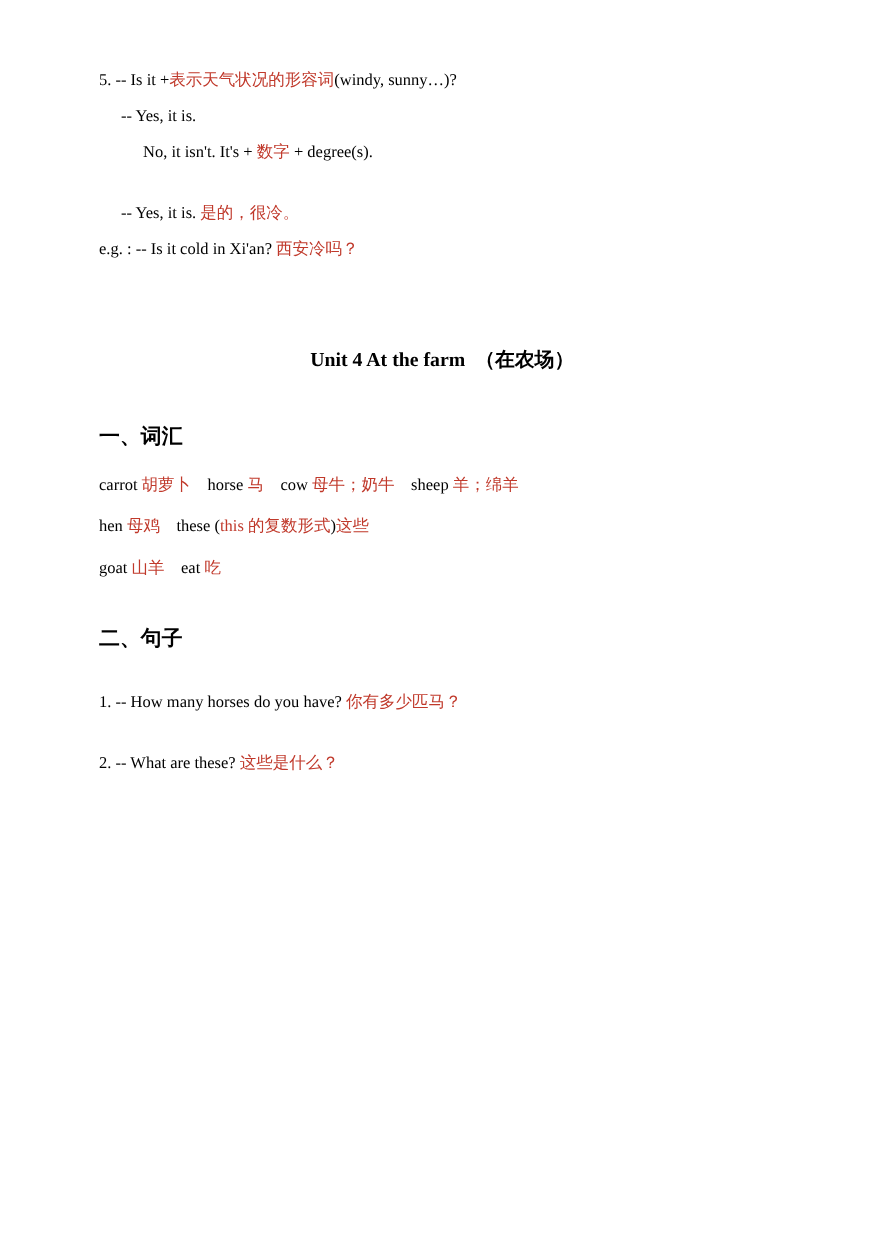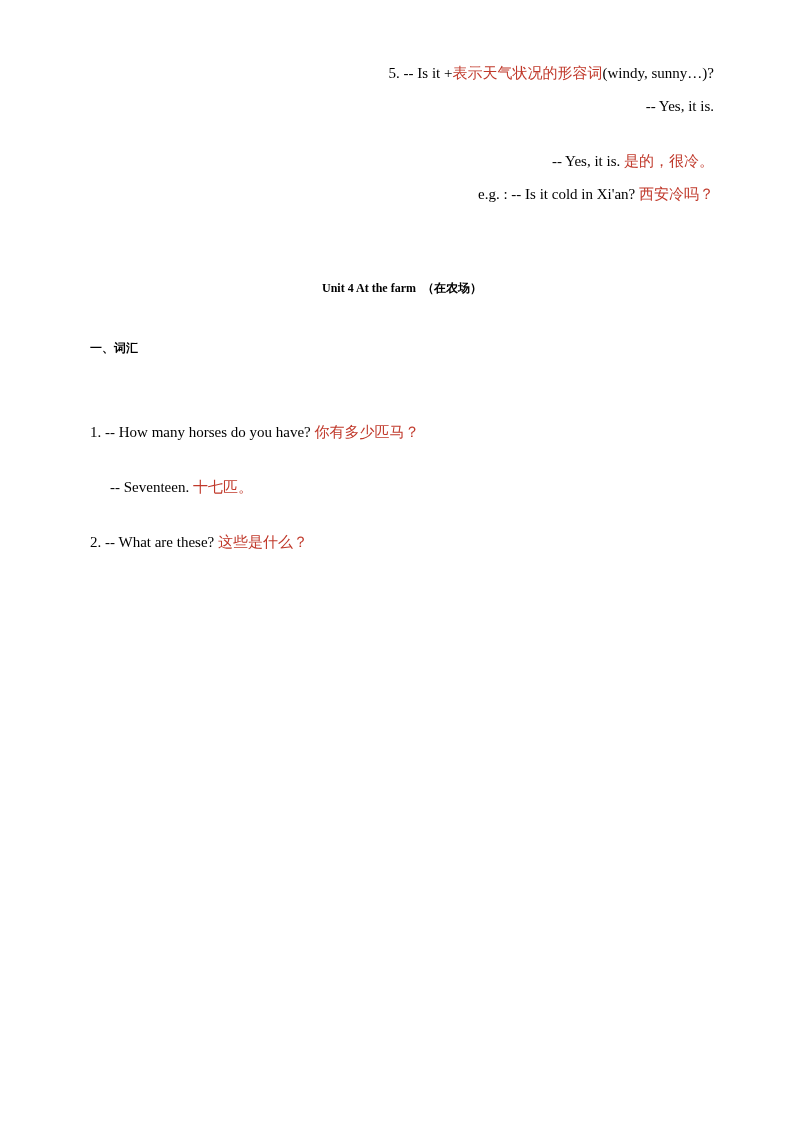--- a/index.html
+++ b/index.html
@@ -18,44 +18,43 @@
       padding: 60px 80px 60px 90px;
       line-height: 1.8;
     }
 
     .section {
       margin-bottom: 12px;
     }
 
     .line {
       margin-bottom: 6px;
-      text-align: right;
     }
 
     .en {
       color: #000000;
       font-family: "Times New Roman", Times, serif;
     }
 
     .zh {
       color: #c0392b;
       font-family: "SimSun", "宋体", serif;
     }
 
     .unit-title {
       text-align: center;
       font-weight: bold;
-      font-size: 12px;
+      font-size: 18px;
       margin: 28px 0 22px 0;
       font-family: "Times New Roman", Times, serif;
       color: #000000;
     }
 
     .section-heading {
-      font-size: 12px;
+      font-size: 19px;
       font-weight: bold;
       color: #000000;
       margin-bottom: 10px;
       font-family: "SimSun", "宋体", serif;
     }
 
     .vocab-block {
       margin-bottom: 8px;
       line-height: 2;
     }
@@ -84,20 +83,23 @@
 </head>
 <body>
 
 <div class="section">
   <div class="line">
     <span class="en">5. -- Is it +</span><span class="zh">表示天气状况的形容词</span><span class="en">(windy, sunny…)?</span>
   </div>
   <div class="line indent1">
     <span class="en">-- Yes, it is.</span>
   </div>
+  <div class="line indent2">
+    <span class="en">No, it isn't. It's + </span><span class="zh">数字</span><span class="en"> + degree(s).</span>
+  </div>
 </div>
 
 <div class="spacer"></div>
 
 <div class="section">
   <div class="line indent1">
     <span class="en">-- Yes, it is.  </span><span class="zh">是的，很冷。</span>
   </div>
   <div class="line">
     <span class="en">e.g. : -- Is it cold in Xi'an?  </span><span class="zh">西安冷吗？</span>
@@ -109,36 +111,48 @@
 <div class="unit-title">
   <span class="en">Unit 4 At the farm</span>&nbsp;&nbsp;<span>（在农场）</span>
 </div>
 
 <div class="spacer"></div>
 
 <div class="section">
   <div class="section-heading">一、词汇</div>
 
 
+  <div class="vocab-block">
+    <span class="en">carrot </span><span class="zh">胡萝卜</span>
+    <span class="en">&nbsp;&nbsp;&nbsp;horse </span><span class="zh">马</span>
+    <span class="en">&nbsp;&nbsp;&nbsp;cow </span><span class="zh">母牛；奶牛</span>
+    <span class="en">&nbsp;&nbsp;&nbsp;sheep </span><span class="zh">羊；绵羊</span>
+  </div>
+
+  <div class="vocab-block">
+    <span class="en">hen </span><span class="zh">母鸡</span>
+    <span class="en">&nbsp;&nbsp;&nbsp;these (</span><span class="zh">this 的复数形式</span><span class="en">)</span><span class="zh">这些</span>
+  </div>
 
 
 
-
+  <div class="vocab-block">
+    <span class="en">goat </span><span class="zh">山羊</span>
+    <span class="en">&nbsp;&nbsp;&nbsp;eat </span><span class="zh">吃</span>
+  </div>
 </div>
 
 <div style="height: 20px;"></div>
 
 <div class="section">
+  <div class="section-heading">二、句子</div>
 
   <div class="sentence-block">
     <div class="sentence-line">
       <span class="en">1. -- How many horses do you have?  </span><span class="zh">你有多少匹马？</span>
-    </div>
-    <div class="sentence-line indent1">
-      <span class="en">-- Seventeen.  </span><span class="zh">十七匹。</span>
     </div>
   </div>
 
   <div class="sentence-block">
     <div class="sentence-line">
       <span class="en">2. -- What are these?  </span><span class="zh">这些是什么？</span>
     </div>
   </div>
 
 

